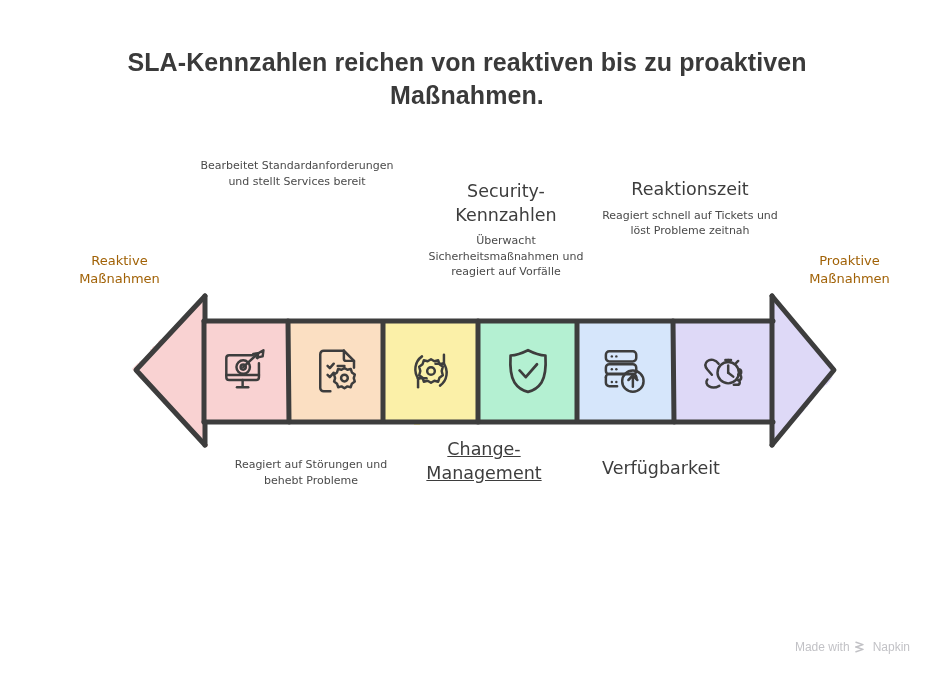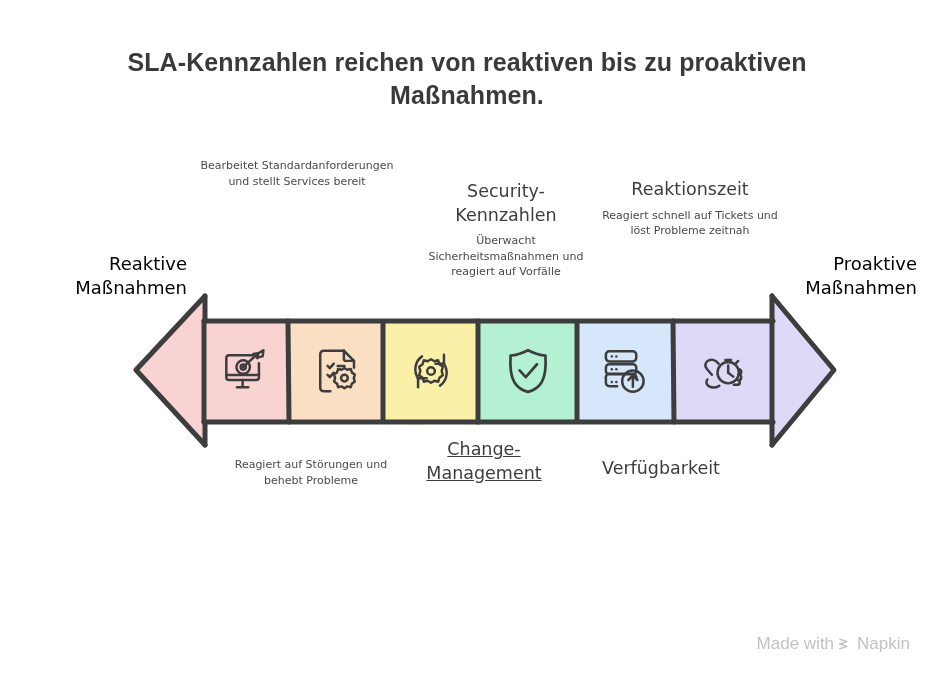--- a/index.html
+++ b/index.html
@@ -34,24 +34,24 @@
     font-size: 25px;
     font-weight: bold;
     line-height: 1.32;
     color: #3a3a3a;
     letter-spacing: 0.1px;
   }
 
   
   .end-label {
     position: absolute;
-    text-align: right;
-    font-size: 18px;
+    text-align: center;
+    font-size: 13px;
     line-height: 1.35;
-    color: #000000;
+    color: #a16207;
     width: 135px;
   }
   .end-label.left  { left: 52px;  top: 252px; }
   .end-label.right { left: 782px; top: 252px; }
 
   
   .callout {
     position: absolute;
     text-align: center;
   }
@@ -87,21 +87,21 @@
   .icon-cell svg { display: block; width: 54px; height: 54px; }
 
   
   .watermark {
     position: absolute;
     right: 24px;
     bottom: 24px;
     display: flex;
     align-items: center;
     gap: 5px;
-    font-size: 17px;
+    font-size: 12px;
     color: #c2c2c6;
     font-family: "Liberation Sans", sans-serif;
   }
   .watermark .wm-logo { display: block; }
 </style>
 </head>
 <body>
 
 <svg id="canvas" viewBox="0 0 934 678">
   <defs>

